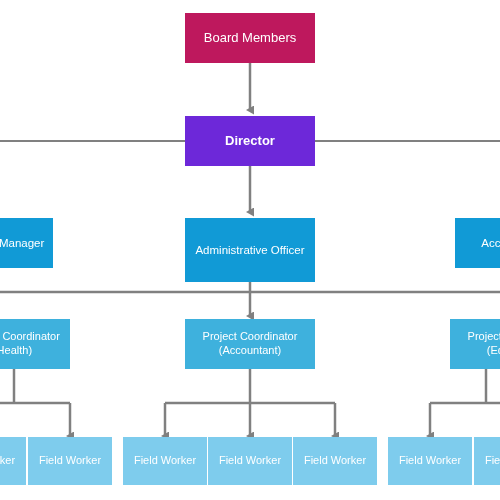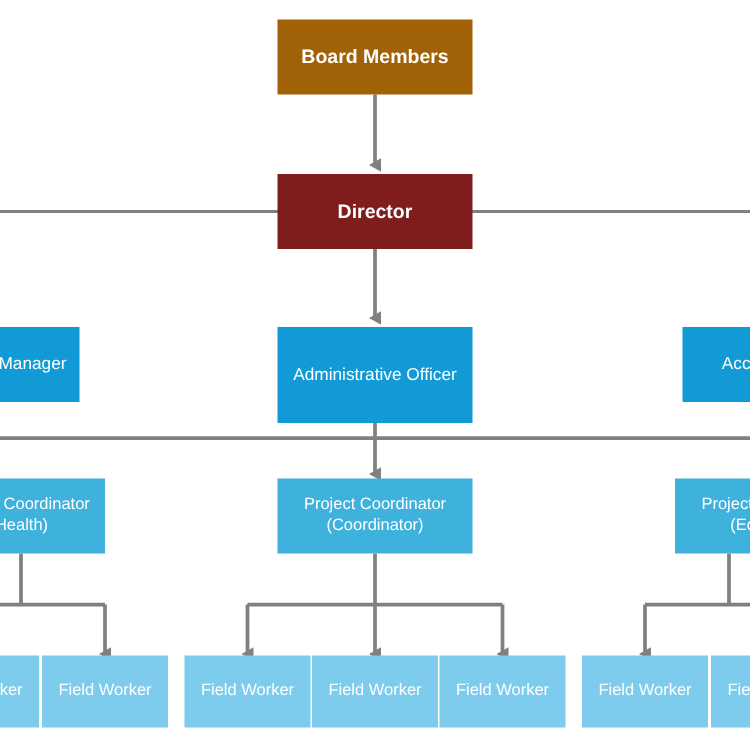--- a/index.html
+++ b/index.html
@@ -33,26 +33,26 @@
     color: #ffffff;
     line-height: 1.25;
     padding: 2px 4px;
     z-index: 2;
   }
   .node .label {
     display: block;
     width: 100%;
   }
   .lvl-board {
-    background: #a16207;
+    background: #be185d;
     font-size: 13px;
-    font-weight: bold;
+    font-weight: normal;
   }
   .lvl-director {
-    background: #7f1d1d;
+    background: #6d28d9;
     font-size: 13px;
     font-weight: bold;
   }
   .lvl-manager {
     background: #119ad6;
     font-size: 11.5px;
     font-weight: normal;
   }
   .lvl-coordinator {
     background: #3eb1dd;
@@ -124,21 +124,21 @@
     <span class="label">Accountant</span>
   </div>
 
   <div class="node lvl-coordinator" style="left:-45px; top:319px; width:115px; height:50px;">
     <span class="label">Project Coordinator (Health)</span>
   </div>
 
   <div class="node lvl-coordinator" style="left:185px; top:319px; width:130px; height:50px;">
     <span class="label">
       <span>Project Coordinator</span><br>
-      <span>(Coordinator)</span>
+      <span>(Accountant)</span>
     </span>
   </div>
 
   <div class="node lvl-coordinator" style="left:450px; top:319px; width:130px; height:50px;">
     <span class="label">
       <span>Project Coordinator</span><br>
       <span>(Education)</span>
     </span>
   </div>
 

